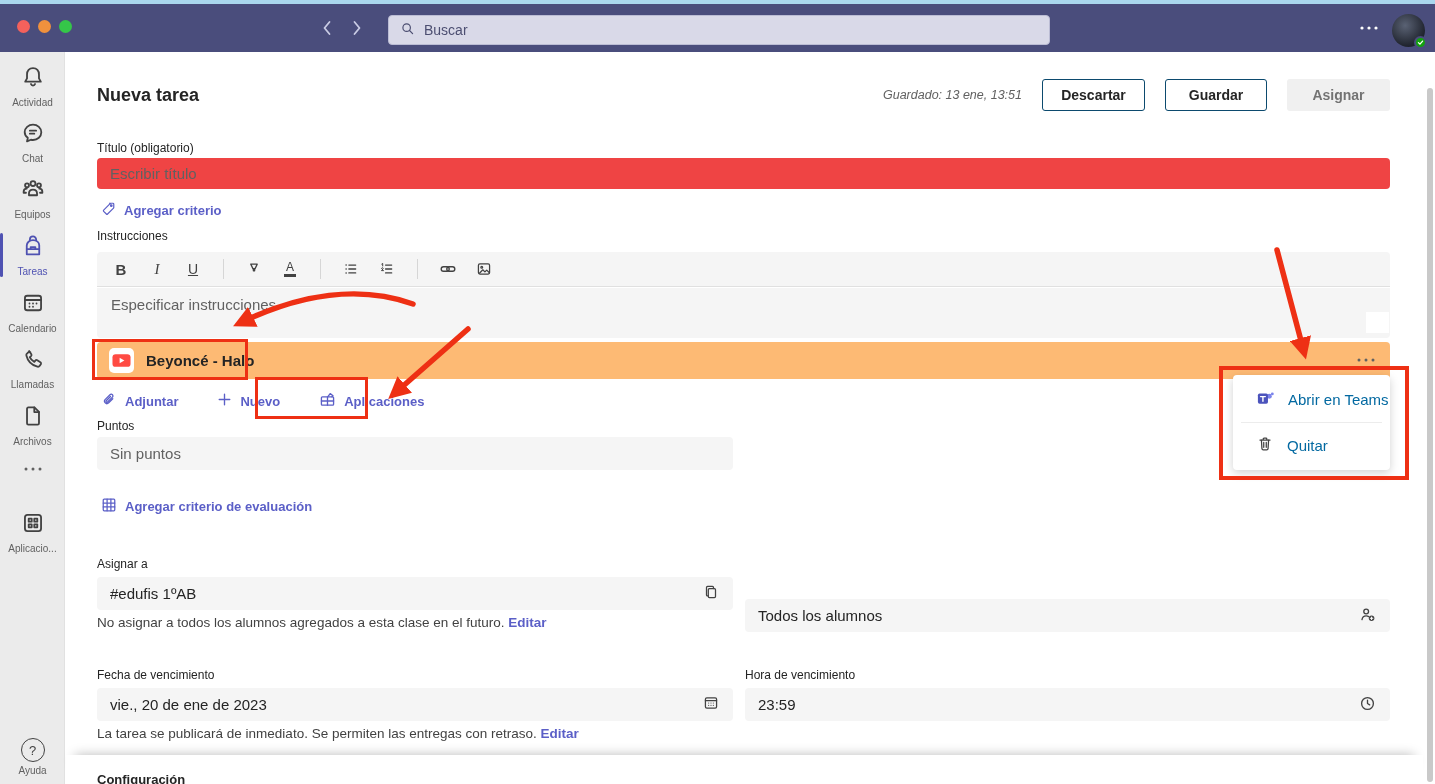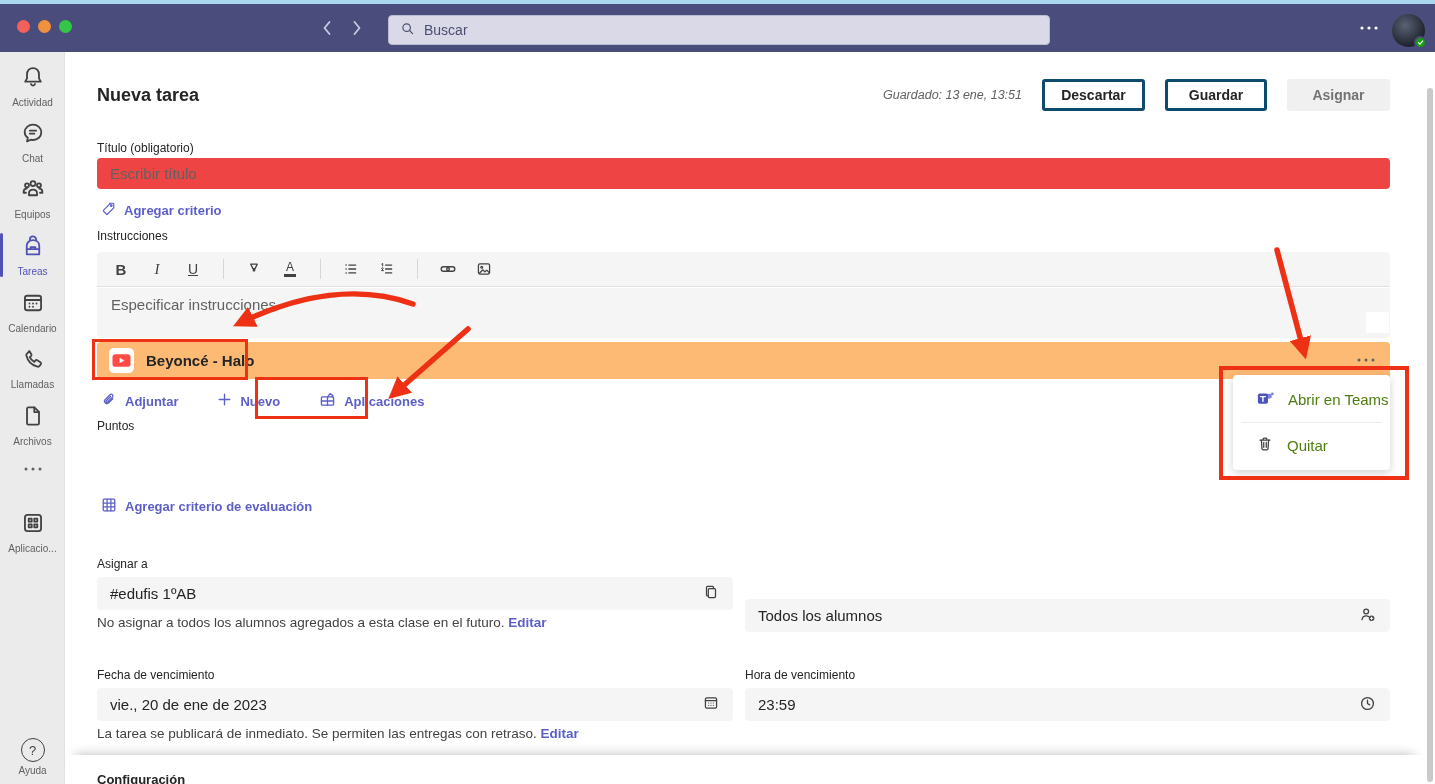--- a/index.html
+++ b/index.html
@@ -27,21 +27,21 @@
   .sidebar { position:absolute; top:52px; left:0; width:65px; height:732px; background:#ebebeb; border-right:1px solid #e1e1e1; }
   .side-item { position:absolute; left:0; width:65px; display:flex; flex-direction:column; align-items:center; color:#424242; cursor:pointer; }
   .side-item .lbl { font-size:10px; color:#616161; margin-top:3px; max-width:62px; white-space:nowrap; overflow:hidden; }
   .side-item.active { color:#4f52b2; }
   .side-item.active .lbl { color:#4f52b2; }
   .active-bar { position:absolute; left:0; width:3px; height:44px; background:#4f52b2; border-radius:2px; }
 
   
   .page-title { position:absolute; left:97px; top:85px; font-size:18px; font-weight:bold; color:#252525; }
   .saved { position:absolute; left:820px; top:88px; width:202px; text-align:right; font-style:italic; color:#616161; font-size:12.5px; }
-  .btn { position:absolute; top:79px; height:32px; background:#fff; border:3px solid #0c4a6e; border-radius:3px;
+  .btn { position:absolute; top:79px; height:32px; background:#fff; border:1px solid #0c4a6e; border-radius:3px;
     font-family:"Liberation Sans",sans-serif; font-size:14px; font-weight:bold; color:#252525; cursor:pointer; }
   .btn.discard { left:1042px; width:103px; }
   .btn.save { left:1165px; width:102px; }
   .btn.assign { left:1287px; width:103px; background:#f0f0f0; border:none; color:#737373; }
 
   
   .flabel { position:absolute; font-size:12px; color:#242424; }
   .field { position:absolute; background:#f5f5f5; border-radius:4px; display:flex; align-items:center;
     justify-content:space-between; padding:0 13px; font-size:15px; color:#242424; }
   .field .ph { color:#616161; }
@@ -71,21 +71,21 @@
 
   .links-row { position:absolute; left:100px; top:390px; display:flex; gap:38px; }
   .links-row .plink { position:static; }
 
   .note { position:absolute; font-size:13.5px; color:#424242; }
   .note .edit { color:#5b5fc7; font-weight:bold; cursor:pointer; }
 
   
   .ctx-menu { position:absolute; left:1233px; top:375px; width:157px; background:#fff; border-radius:4px;
     box-shadow:0 3px 10px rgba(0,0,0,.18); padding:2px 0; z-index:30; }
-  .ctx-item { display:flex; align-items:center; gap:13px; height:45px; padding:0 0 0 23px; font-size:15px; color:#4d7c0f; cursor:pointer; }
+  .ctx-item { display:flex; align-items:center; gap:13px; height:45px; padding:0 0 0 23px; font-size:15px; color:#0369a1; cursor:pointer; }
   .ctx-div { height:1px; background:#ececec; margin:0 8px; }
 
   
   .red-box { position:absolute; border:3px solid #ee3014; z-index:40; pointer-events:none; }
   .arrows { position:absolute; left:0; top:0; width:1435px; height:784px; z-index:50; pointer-events:none; }
 
   
   .footer { position:absolute; left:66px; top:755px; width:1357px; height:29px; background:#fff;
     box-shadow:0 -9px 12px -9px rgba(0,0,0,.28); }
   .footer .cfg { position:absolute; left:31px; top:17px; font-size:13px; font-weight:bold; color:#242424; }
@@ -345,20 +345,23 @@
     <span class="plink">
       <span><svg width="19" height="19" viewBox="0 0 20 20">
             <rect class="ic" x="3.6" y="7.2" width="12.8" height="8.8" rx="1"></rect>
             <path class="ic" d="M10 7.2V16M3.6 11.6h12.8M10.4 7 12.8 3.8l3 2.3-1.1 1"></path>
           </svg></span>
       <span>Aplicaciones</span>
     </span>
   </div>
 
   <div class="flabel" style="left:97px;top:419px;">Puntos</div>
+  <div class="field" style="left:97px;top:437px;width:636px;height:33px;">
+    <span class="ph">Sin puntos</span>
+  </div>
 
   <div class="plink" style="left:100px;top:496px;">
     <span><svg width="18" height="18" viewBox="0 0 20 20">
           <rect class="ic" x="3.6" y="3.6" width="12.8" height="12.8" rx="1"></rect>
           <path class="ic" d="M3.6 7.9h12.8M3.6 12.1h12.8M7.9 3.6v12.8M12.1 3.6v12.8"></path>
         </svg></span>
     <span>Agregar criterio de evaluación</span>
   </div>
 
   <div class="flabel" style="left:97px;top:557px;">Asignar a</div>

